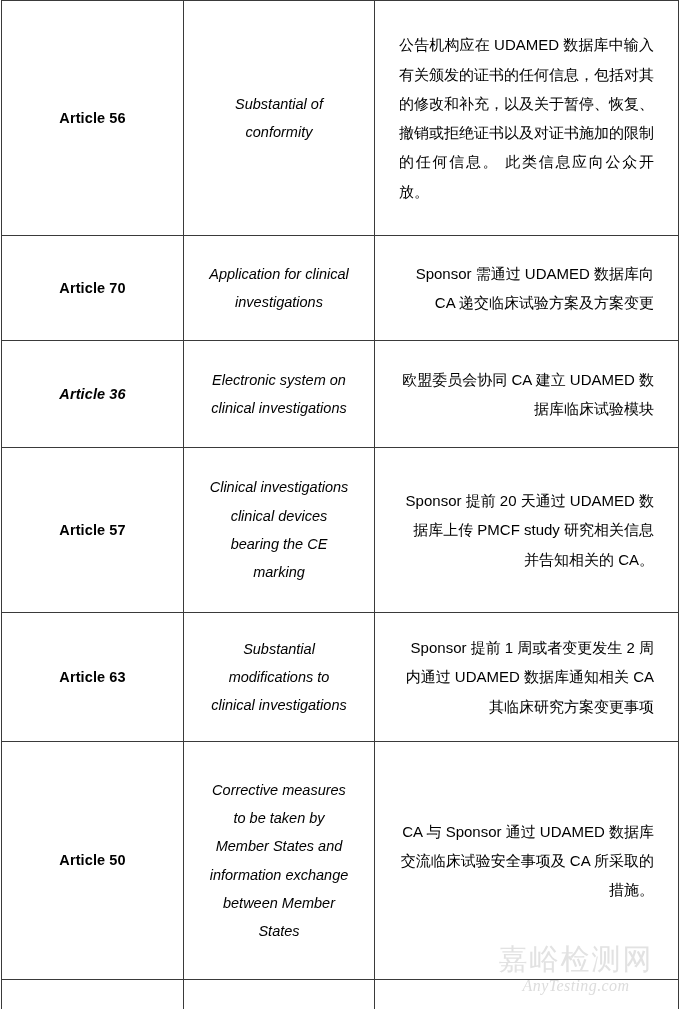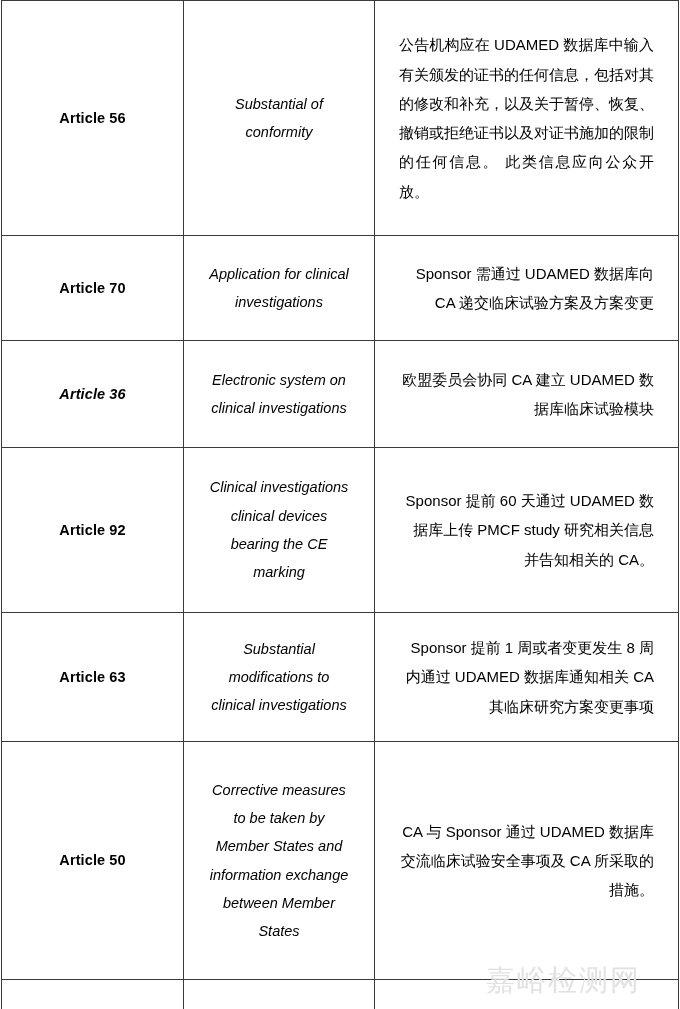--- a/index.html
+++ b/index.html
@@ -90,21 +90,21 @@
   tr.r-a74 td { height: 152px; }
   tr.r-a75 td { height: 116px; }
   tr.r-a76 td { height: 225px; }
   tr.r-blank td { height: 88px; }
 
   #watermark {
     position: absolute;
     right: 14px;
     bottom: 14px;
     width: 180px;
-    text-align: left;
+    text-align: center;
     pointer-events: none;
     user-select: none;
   }
   #watermark .wm-cn {
     font-size: 29px;
     letter-spacing: 2px;
     color: #e2e2e2;
     line-height: 1.05;
     font-family: "DejaVu Sans", sans-serif;
     white-space: nowrap;
@@ -145,43 +145,44 @@
         <td class="cell-desc">Sponsor 需通过 UDAMED 数据库向 CA 递交临床试验方案及方案变更</td>
       </tr>
 
       <tr class="r-a73">
         <td class="cell-article italic">Article 36</td>
         <td class="cell-title">Electronic system on clinical investigations</td>
         <td class="cell-desc">欧盟委员会协同 CA 建立 UDAMED 数据库临床试验模块</td>
       </tr>
 
       <tr class="r-a74">
-        <td class="cell-article">Article 92</td>
+        <td class="cell-article">Article 57</td>
         <td class="cell-title">Clinical investigations clinical devices bearing the CE marking</td>
-        <td class="cell-desc">Sponsor 提前 60 天通过 UDAMED 数据库上传 PMCF study 研究相关信息并告知相关的 CA。</td>
+        <td class="cell-desc">Sponsor 提前 20 天通过 UDAMED 数据库上传 PMCF study 研究相关信息并告知相关的 CA。</td>
       </tr>
 
       <tr class="r-a75">
         <td class="cell-article">Article 63</td>
         <td class="cell-title">Substantial modifications to clinical investigations</td>
-        <td class="cell-desc">Sponsor 提前 1 周或者变更发生 8 周内通过 UDAMED 数据库通知相关 CA 其临床研究方案变更事项</td>
+        <td class="cell-desc">Sponsor 提前 1 周或者变更发生 2 周内通过 UDAMED 数据库通知相关 CA 其临床研究方案变更事项</td>
       </tr>
 
       <tr class="r-a76">
         <td class="cell-article">Article 50</td>
         <td class="cell-title">Corrective measures to be taken by Member States and information exchange between Member States</td>
         <td class="cell-desc">CA 与 Sponsor 通过 UDAMED 数据库交流临床试验安全事项及 CA 所采取的措施。</td>
       </tr>
 
       <tr class="r-blank">
         <td class="cell-article cell-empty"></td>
         <td class="cell-title cell-empty"></td>
         <td class="cell-desc cell-empty"></td>
       </tr>
 
     </tbody>
   </table>
 
   <div id="watermark">
     <div class="wm-cn">嘉峪检测网</div>
+    <div class="wm-en">AnyTesting.com</div>
   </div>
 
 </div>
 
 </body></html>

